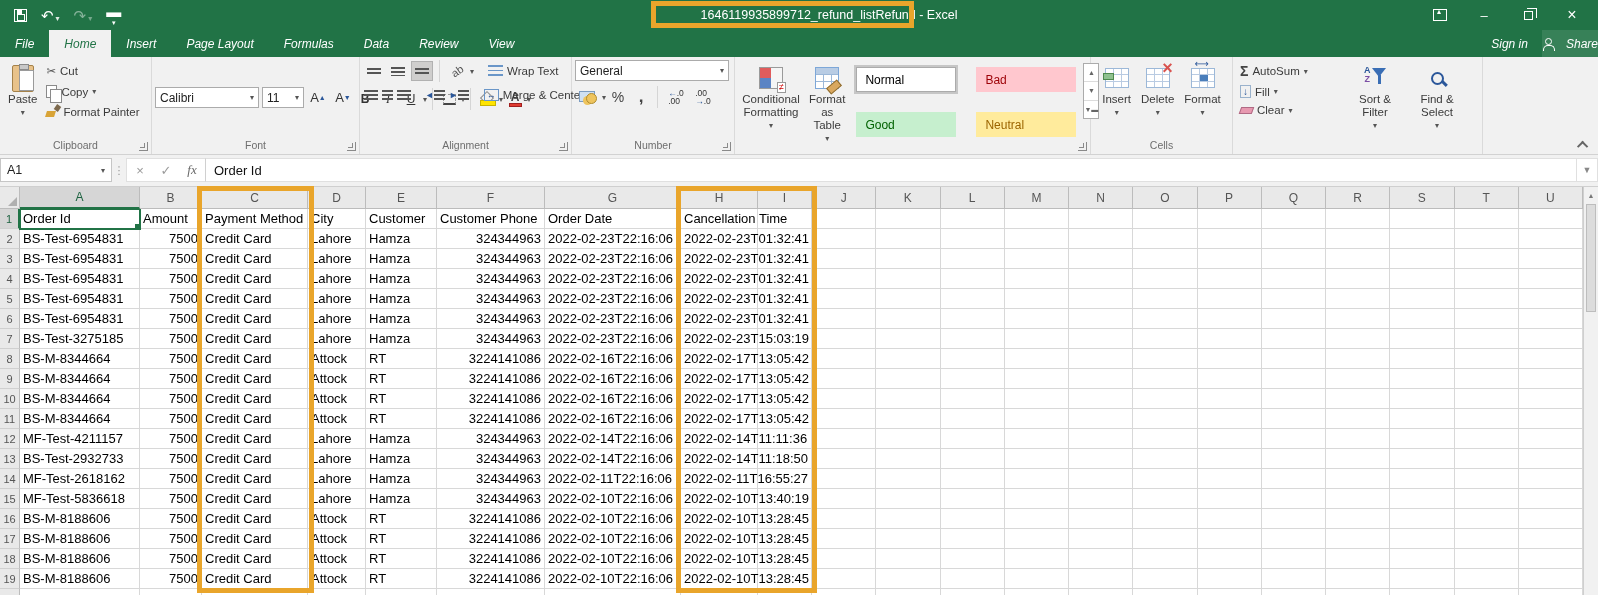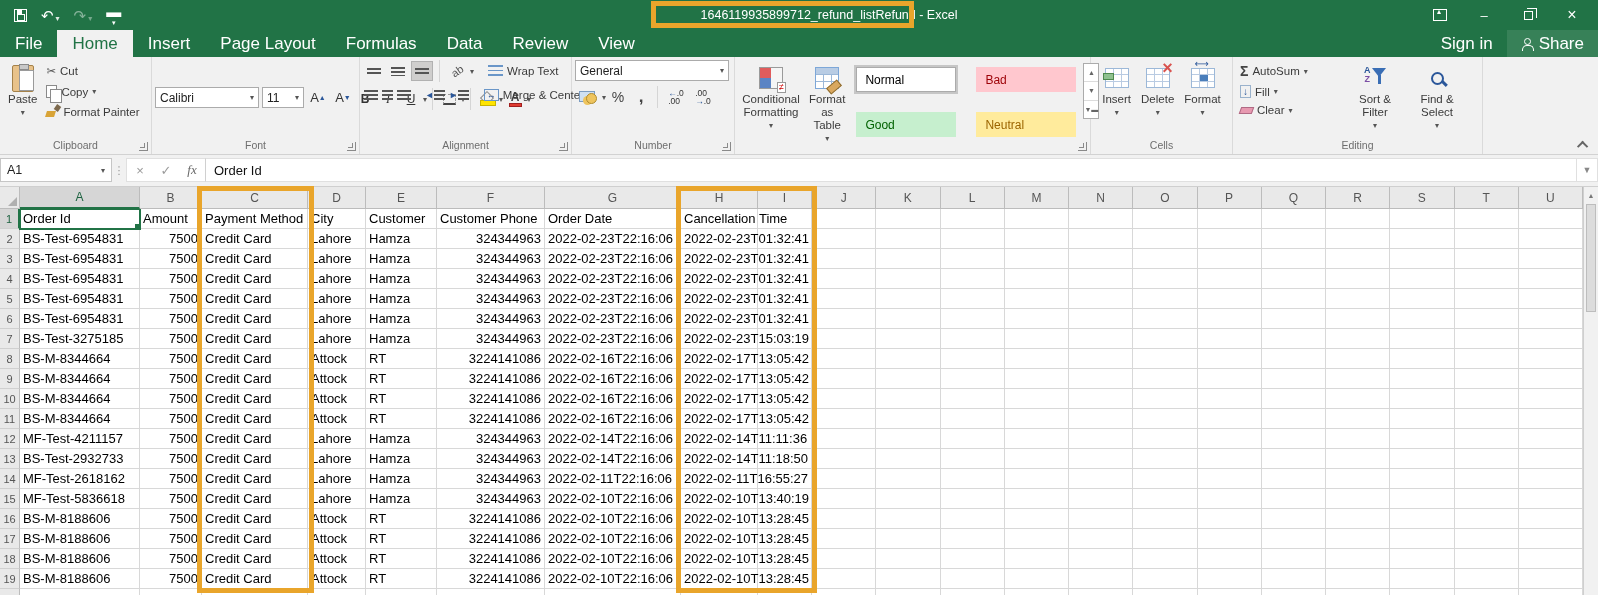--- a/index.html
+++ b/index.html
@@ -19,28 +19,28 @@
   .qat-more { display:flex; flex-direction:column; align-items:center; line-height:5px; font-size:9px; }
   .title-center { flex:1; text-align:center; font-size:12.5px; white-space:nowrap; }
   .win-controls { display:flex; align-items:center; gap:0; padding-right:4px; }
   .win-btn { width:44px; height:28px; display:flex; align-items:center; justify-content:center; font-size:13px; color:#fff; }
   .ribbon-opts-ic { width:14px; height:12px; border:1px solid #fff; position:relative; }
   .ribbon-opts-ic::before { content:"▴"; position:absolute; top:-3px; left:3px; font-size:8px; }
   .restore-ic { width:9px; height:9px; border:1px solid #fff; position:relative; }
   .restore-ic::before { content:""; position:absolute; left:2px; top:-4px; width:9px; height:9px; border:1px solid #fff; border-bottom:none; border-left:none; }
 
   
-  .tabstrip { height:27px; background:var(--green,#217346); display:flex; align-items:stretch; color:#fff; font-size:17px; }
+  .tabstrip { height:27px; background:var(--green,#217346); display:flex; align-items:stretch; color:#fff; font-size:12px;font-style:italic; }
   .tab { padding:0 15px; display:flex; align-items:center; cursor:default; }
   .tab.active { background:#f1f1f1; color:var(--green,#217346); }
   .tellme { display:flex; align-items:center; gap:6px; padding:0 12px; color:#eaf3ee; }
   .bulb { width:12px; height:16px; }
   .tab-right { margin-left:auto; display:flex; align-items:stretch; }
   .signin { display:flex; align-items:center; padding:0 14px; }
-  .share { display:flex; align-items:center; gap:6px; padding:0 14px; background:rgba(255,255,255,.10);justify-content:flex-end; }
+  .share { display:flex; align-items:center; gap:12px; padding:0 0; background:rgba(255,255,255,.10);justify-content:flex-end; }
   .person-ic { width:12px; height:12px; position:relative; }
   .person-ic::before { content:""; position:absolute; left:3.5px; top:0; width:5px; height:5px; border-radius:50%; border:1.3px solid #fff; }
   .person-ic::after { content:""; position:absolute; left:1px; bottom:-1px; width:10px; height:5px; border:1.3px solid #fff; border-bottom:none; border-radius:5px 5px 0 0; }
 
   
   .ribbon { height:98px; background:#f1f1f1; border-bottom:1px solid #d2d2d2; display:flex; position:relative; }
   .group { border-right:1px solid #dadada; display:flex; flex-direction:column; padding:3px 3px 0 3px; position:relative; }
   .gbody { flex:1; display:flex; align-items:flex-start; }
   .glabel { height:16px; font-size:10.5px; color:#6e6e6e; text-align:center; line-height:14px; }
   .launcher { position:absolute; right:3px; bottom:3px; width:9px; height:9px; border-right:1.4px solid #8a8a8a; border-bottom:1.4px solid #8a8a8a; }
@@ -462,21 +462,20 @@
         <span class="caret">▾</span>
       </div>
       <div class="bigbtn" style="width:62px">
         <span class="bb-ic">
             <span class="mag-ic"></span>
           </span>
         <span>Find &amp; Select</span>
         <span class="caret">▾</span>
       </div>
     </div>
-    <div class="glabel">Editing</div>
   </div>
 
   <span class="collapse-chev"></span>
 </div>
 
 <div class="formulabar">
   <div class="namebox">
       <span>A1</span>
       <span class="caret" style="margin-left:auto">▾</span>
     </div>

